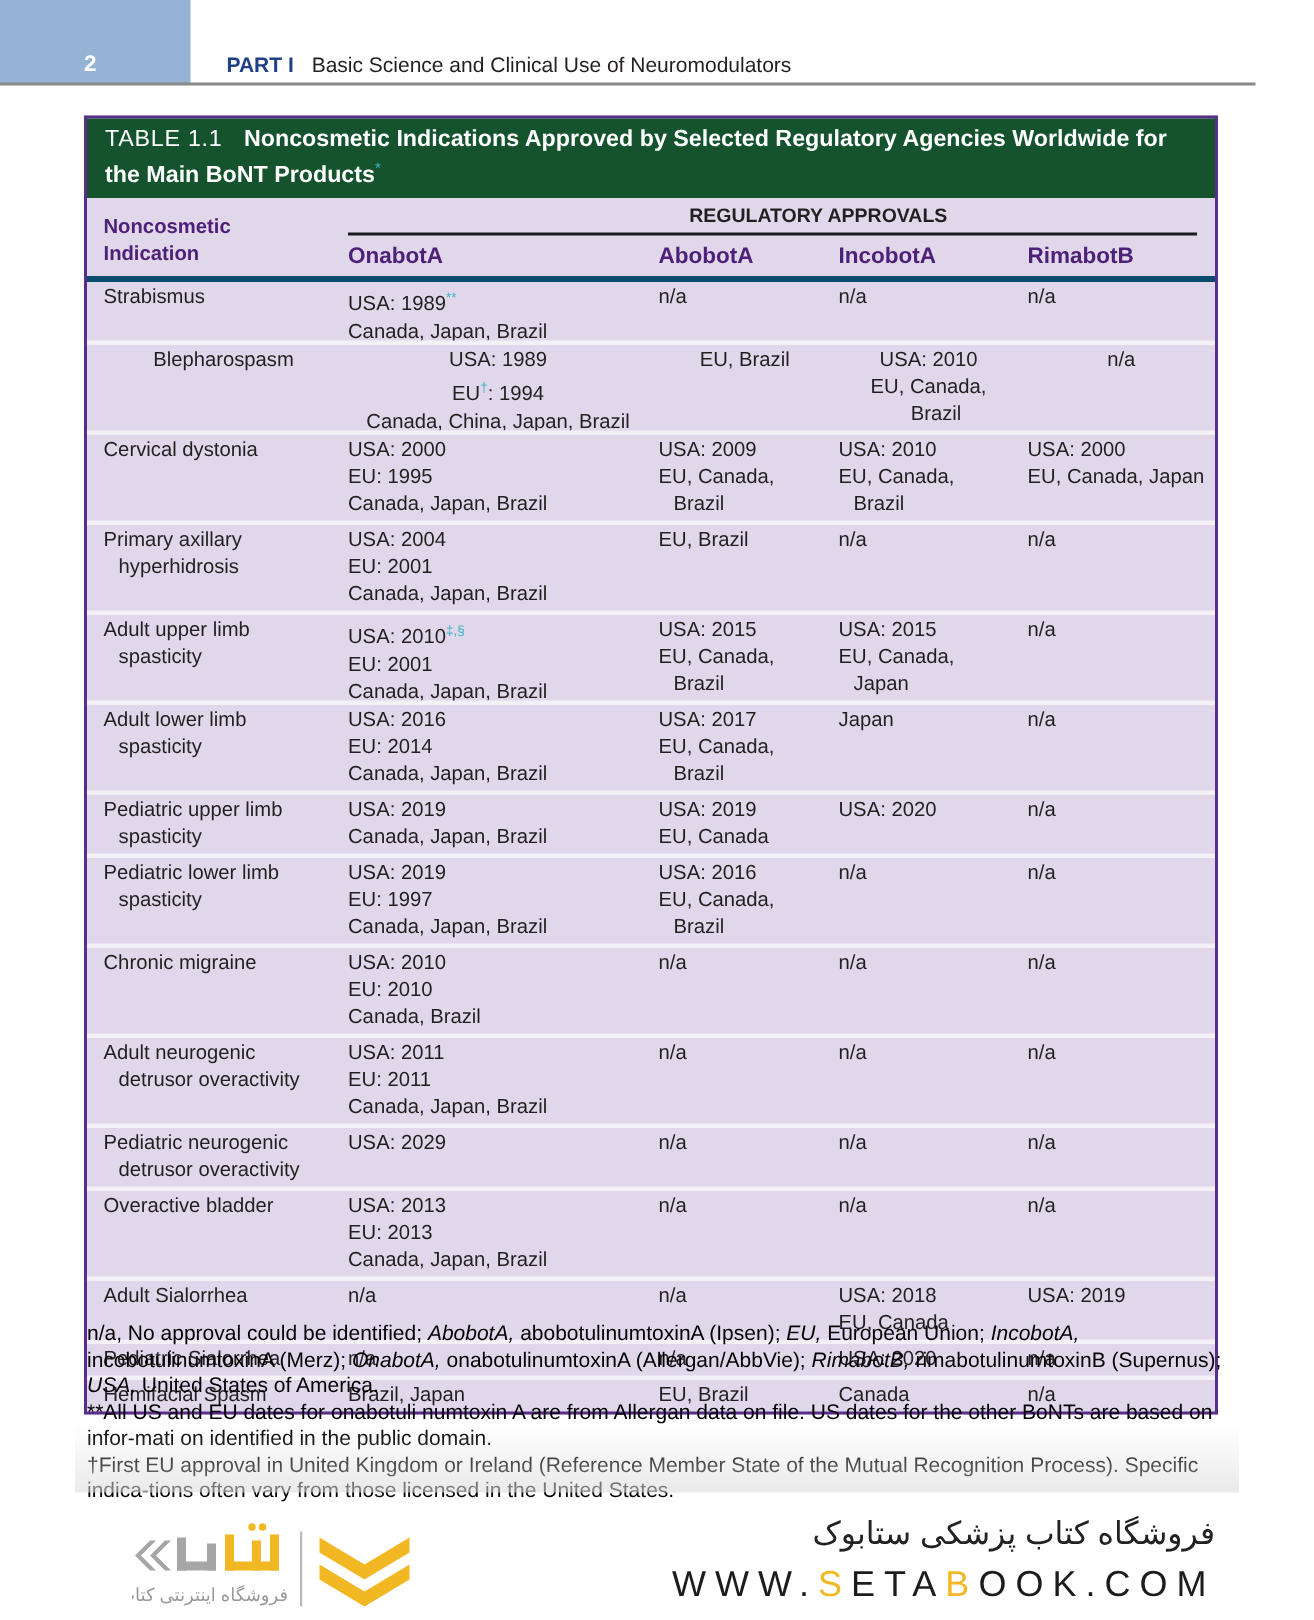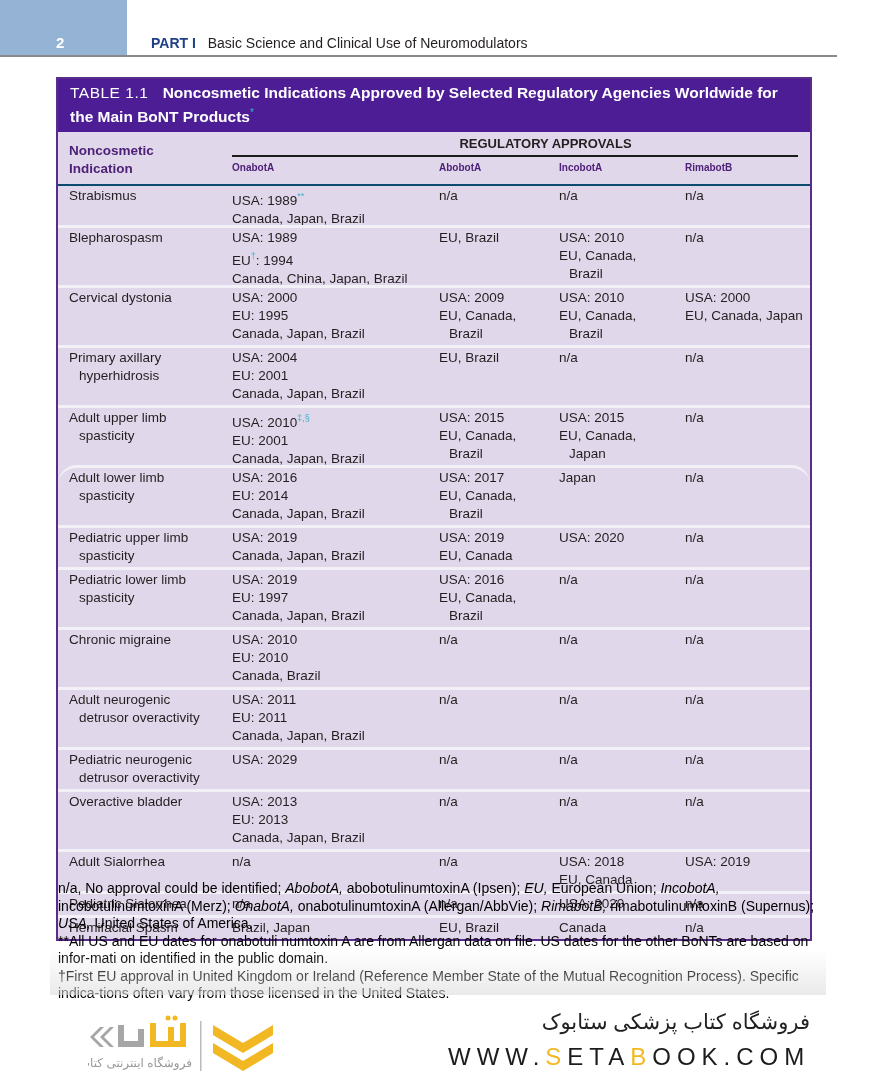--- a/index.html
+++ b/index.html
@@ -8,30 +8,30 @@
 
   
   .page-tab { position: absolute; left: 0; top: 0; width: 127px; height: 56px; background: #95b3d4; }
   .page-num { position: absolute; left: 56px; top: 34px; color: #ffffff; font-weight: bold; font-size: 15px; }
   .running-head { position: absolute; left: 151px; top: 35px; font-size: 14px; color: #231f20; }
   .running-head .part { color: #1f3f87; font-weight: bold; margin-right: 8px; }
   .head-rule { position: absolute; left: 0; top: 55px; width: 837px; height: 2px; background: #8a8a8a; }
 
   
   .table-wrap { position: absolute; left: 56px; top: 77px; width: 752px; border: 2px solid #5a2d8a; background: #e0d7ea; }
-  .table-title { background: #4c1d95; color: #ffffff; padding: 4px 12px 5px 12px; font-size: 15.5px; line-height: 20px; }
+  .table-title { background: #14532d; color: #ffffff; padding: 4px 12px 5px 12px; font-size: 15.5px; line-height: 20px; }
   .table-title .num { font-weight: normal; letter-spacing: 0.5px; margin-right: 10px; }
   .table-title .ttl { font-weight: bold; }
   .table-title sup { color: #3bb3c7; font-size: 10px; }
 
-  .thead { position: relative; height: 52px; border-bottom: 2px solid #0c4a6e; }
+  .thead { position: relative; height: 52px; border-bottom: 4px solid #0c4a6e; }
   .th-ind { position: absolute; left: 11px; top: 10px; color: #4e2178; font-weight: bold; font-size: 13.5px; line-height: 18px; }
   .th-group { position: absolute; left: 237px; right: 14px; top: 4px; text-align: center; font-weight: bold; font-size: 13px; color: #231f20; }
   .th-rule { position: absolute; left: 174px; right: 12px; top: 23px; height: 2px; background: #1a1a1a; }
-  .th-col { position: absolute; top: 30px; color: #4e2178; font-weight: bold; font-size: 10px; }
+  .th-col { position: absolute; top: 30px; color: #4e2178; font-weight: bold; font-size: 15px; }
 
   .row { position: relative; border-top: 3px solid #f4f0f8; font-size: 13.5px; line-height: 18px; padding: 1px 0 1px 0; }
   .row:first-of-type { border-top: none; }
   .cell { position: absolute; top: 1px; }
   .c0 { left: 11px; width: 160px; }
   .c1 { left: 174px; width: 200px; }
   .c2 { left: 381px; width: 115px; }
   .c3 { left: 501px; width: 120px; }
   .c4 { left: 627px; width: 125px; }
   .line { display: block; white-space: nowrap; }
@@ -90,21 +90,21 @@
         <div class="cell c2">
           <span class="line">n/a</span>
         </div>
         <div class="cell c3">
           <span class="line">n/a</span>
         </div>
         <div class="cell c4">
           <span class="line">n/a</span>
         </div>
       </div>
-      <div class="row" style="height: 55px;">
+      <div class="row" style="height: 55px; text-align: center;">
         <div class="cell c0">
           <span class="line">Blepharospasm</span>
         </div>
         <div class="cell c1">
           <span class="line">USA: 1989</span>
           <span class="line">EU<span class="sup">†</span>: 1994</span>
           <span class="line">Canada, China, Japan, Brazil</span>
         </div>
         <div class="cell c2">
           <span class="line">EU, Brazil</span>
@@ -175,21 +175,21 @@
         </div>
         <div class="cell c3">
           <span class="line">USA: 2015</span>
           <span class="line">EU, Canada,</span>
           <span class="line indent">Japan</span>
         </div>
         <div class="cell c4">
           <span class="line">n/a</span>
         </div>
       </div>
-      <div class="row" style="height: 55px; border-radius: 19px;">
+      <div class="row" style="height: 55px;">
         <div class="cell c0">
           <span class="line">Adult lower limb</span>
           <span class="line indent">spasticity</span>
         </div>
         <div class="cell c1">
           <span class="line">USA: 2016</span>
           <span class="line">EU: 2014</span>
           <span class="line">Canada, Japan, Brazil</span>
         </div>
         <div class="cell c2">

